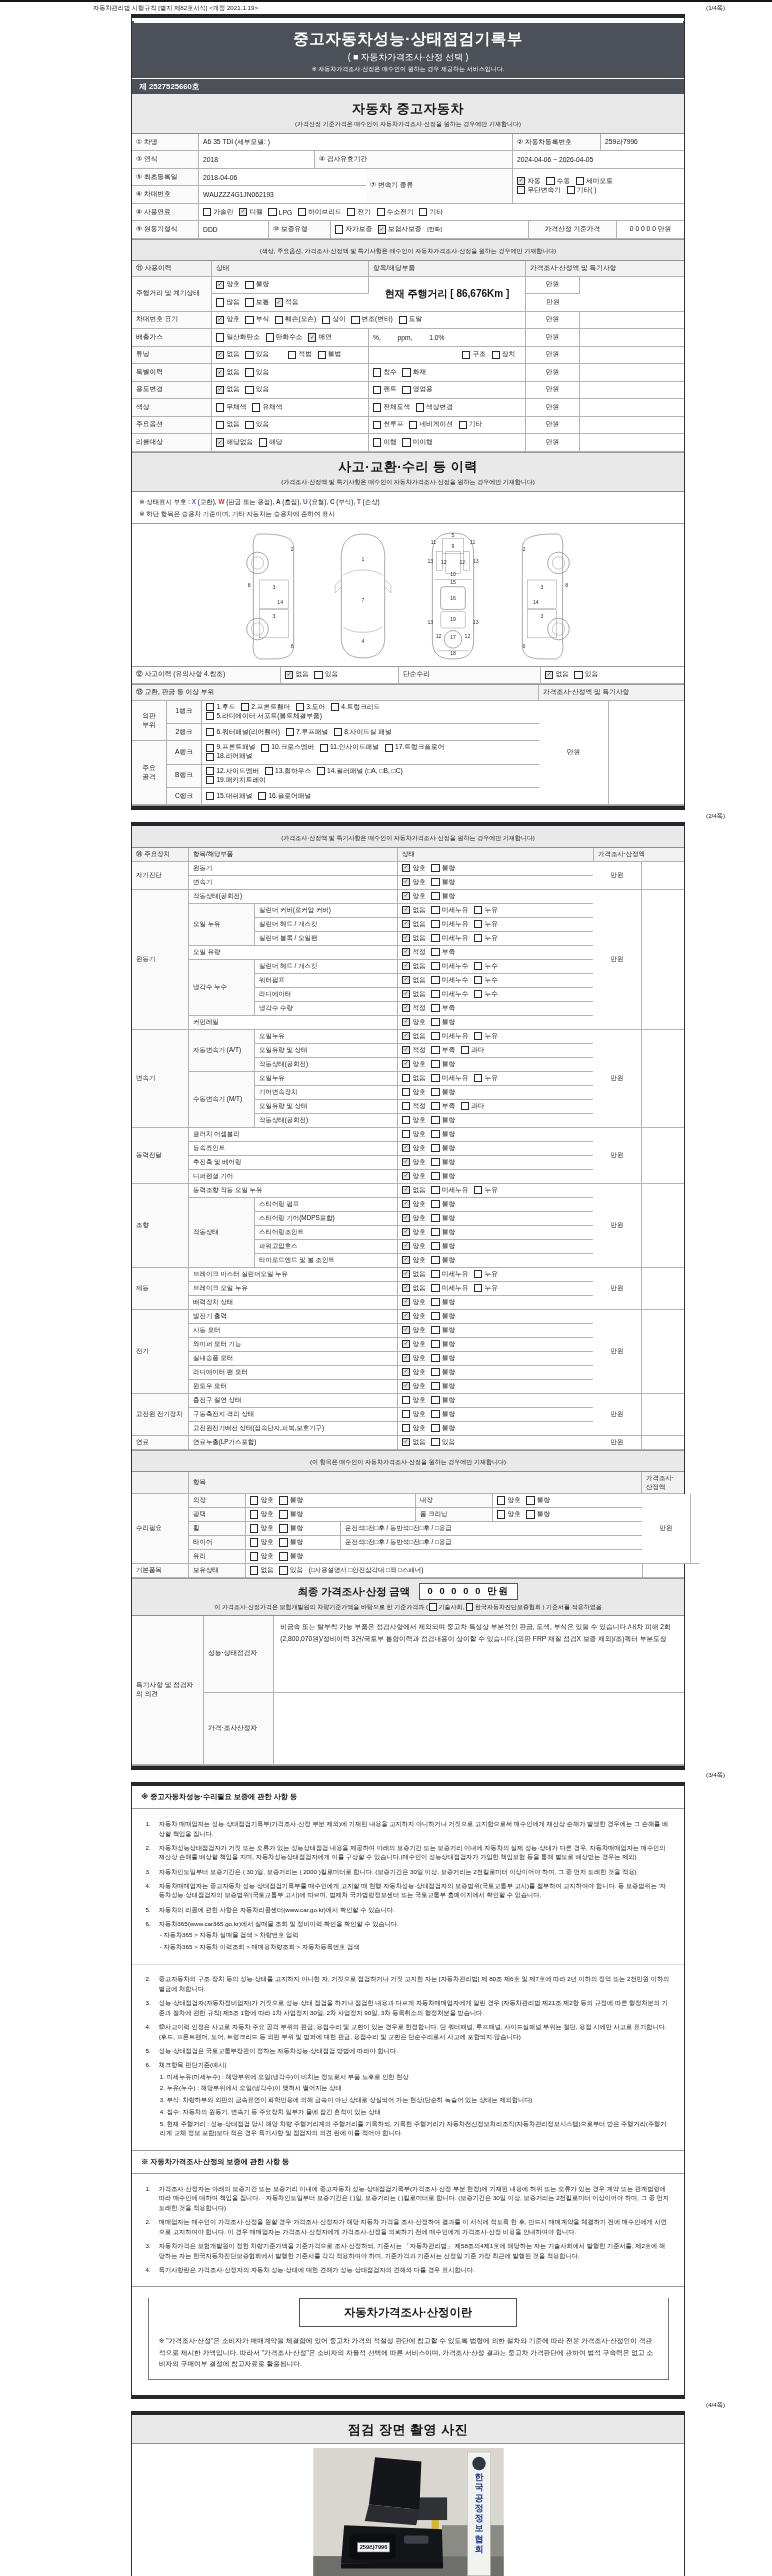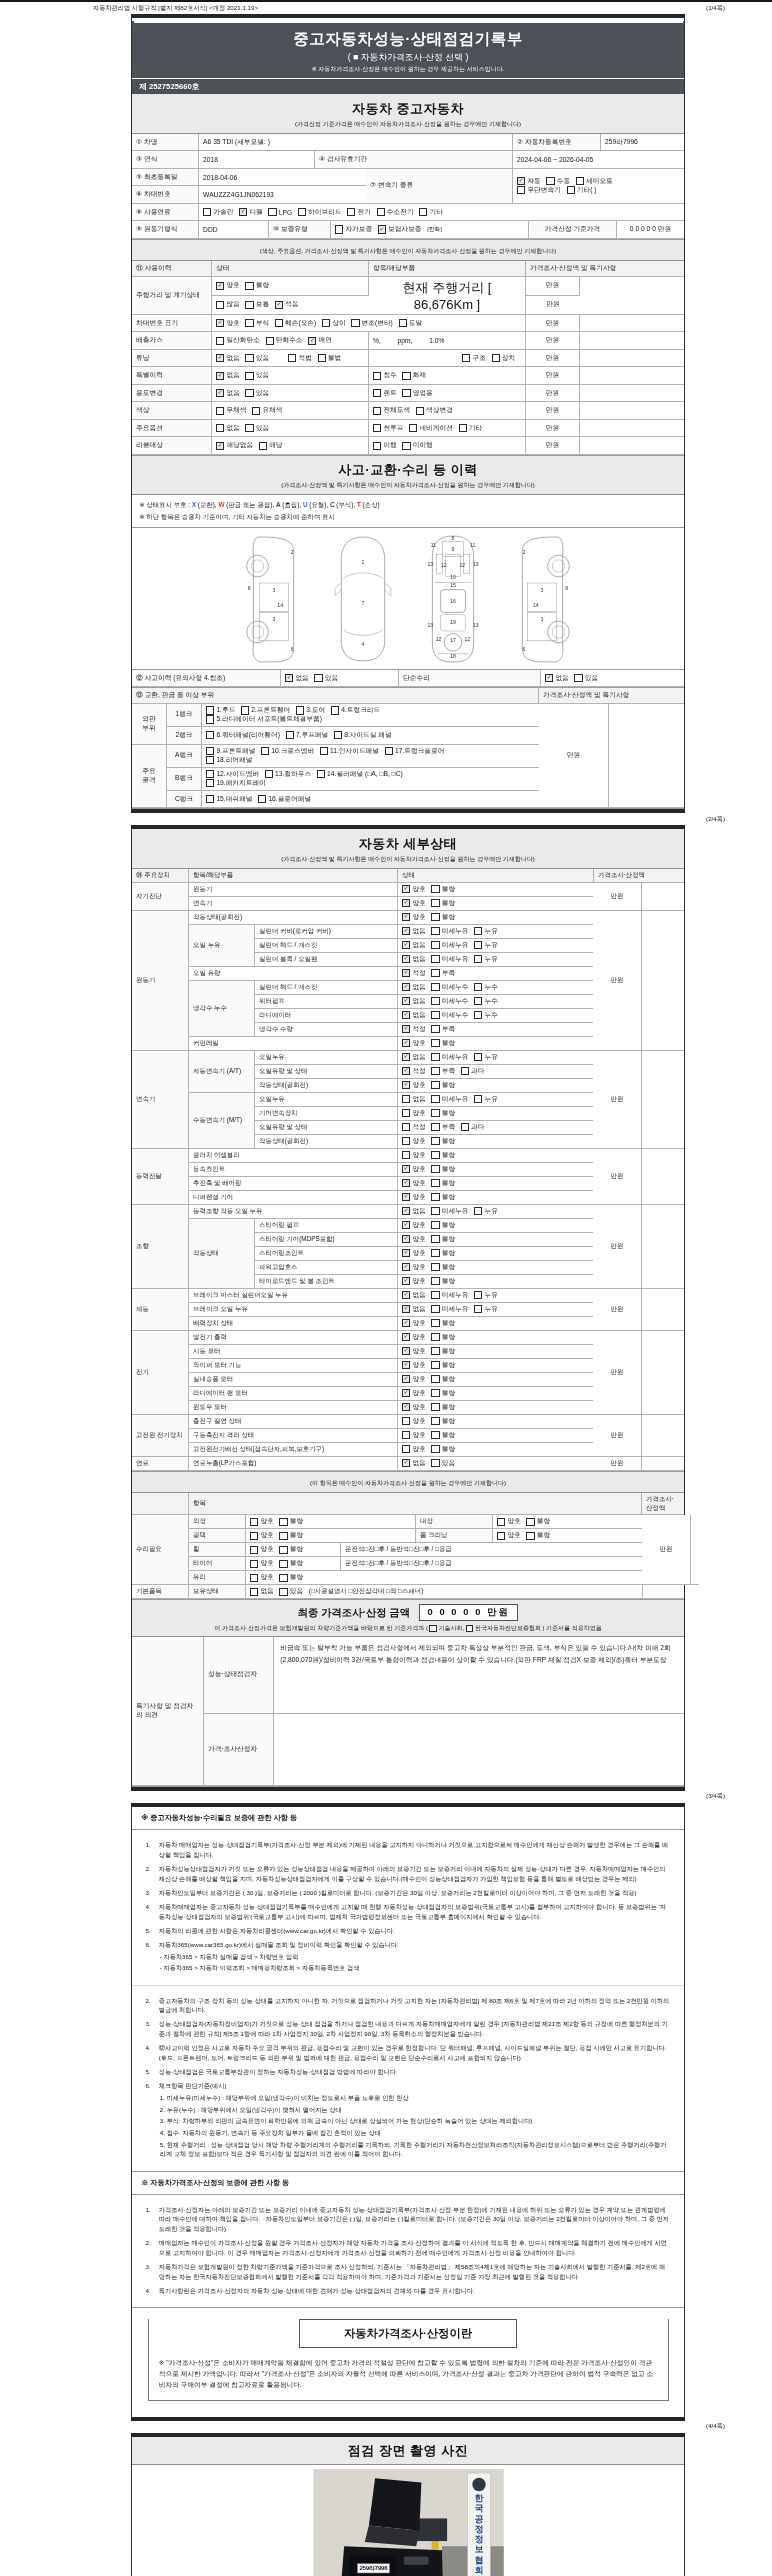--- a/index.html
+++ b/index.html
@@ -27,21 +27,21 @@
   .lab{background:#fafafa;}
   .cen{justify-content:center;text-align:center;}
   .pre{white-space:pre;}
   .grp{display:flex;align-items:stretch;}
   .gcol{display:flex;flex-direction:column;flex:1;min-width:0;}
   .hdr .c{background:#f2f2f2;min-height:15.5px;}
   
   .cb{display:inline-flex;align-items:center;margin-right:5.7px;font-size:6.7px;white-space:nowrap;}
   .cb .bx{width:6.2px;height:6.2px;border:1px solid #2b2b2b;margin-right:2.1px;display:inline-flex;align-items:center;justify-content:center;font-size:5.7px;font-weight:bold;line-height:1;background:#fff;color:#111;flex:none;}
   .cb .bx.k{background:#e6e6e6;}
-  .big-km{font-size:13px;font-weight:normal;}
+  .big-km{font-size:10px;font-weight:bold;}
   
   .legend{border-bottom:0.5px solid #9a9a9a;padding:4.1px 7.2px;font-size:6.4px;line-height:1.8;background:#fff;}
   .lg-x{font-weight:bold;}
   
   .diag{display:flex;justify-content:center;gap:28px;padding:6.2px 0 5.2px;border-bottom:0.5px solid #9a9a9a;background:#fff;}
   .diag svg{display:block;}
   .dnum{font-size:10px;fill:#333;}
   .dline{fill:none;stroke:#8a8a8a;stroke-width:1.4;}
   .dthin{fill:none;stroke:#9a9a9a;stroke-width:1;}
   
@@ -742,21 +742,20 @@
         <div class="c cen" style="width: 70px; flex: 0 0 auto; align-self: stretch;">만원</div>
         <div class="c " style="flex: 1 1 0%; align-self: stretch;"></div>
       </div>
     </div>
 </div>
 
 <div class="marker">(2/4쪽)</div>
 
 <div class="page">
   <div class="sec-head">
-    <div class="t">자동차 세부상태</div>
     <div class="n">(가격조사·산정액 및 특기사항은 매수인이 자동차가격조사·산정을 원하는 경우에만 기재합니다)</div>
   </div>
   <div id="detail-table" class="tbl dt">
       <div class="frow hdr">
         <div class="c " style="width: 57px; flex: 0 0 auto;">⑭ 주요장치</div>
         <div class="c " style="width: 209px; flex: 0 0 auto;">항목/해당부품</div>
         <div class="c " style="width: 196px; flex: 0 0 auto;">상태</div>
         <div class="c " style="flex: 1 1 0%;">가격조사·산정액</div>
       </div>
       <div class="grp">

